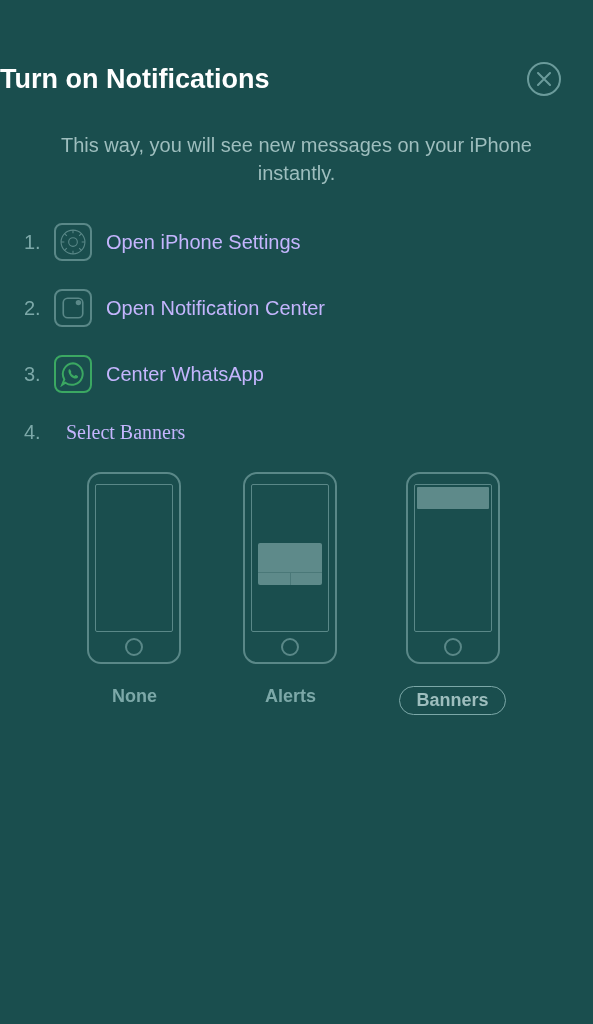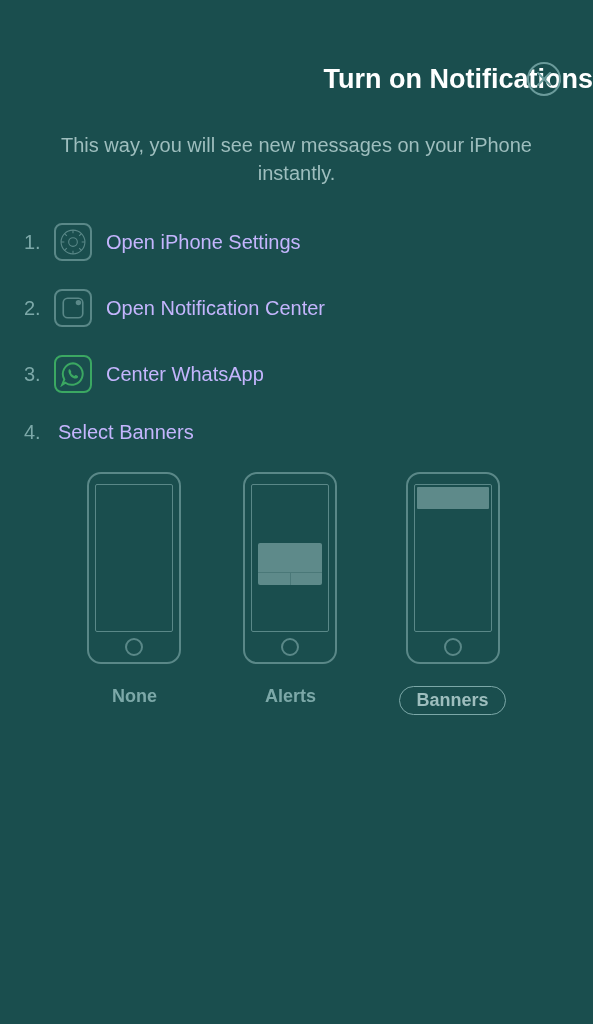--- a/index.html
+++ b/index.html
@@ -12,21 +12,21 @@
       height: 1024px;
       background-color: #1a4e4e;
       font-family: -apple-system, BlinkMacSystemFont, "Helvetica Neue", Arial, sans-serif;
       color: #ffffff;
       overflow: hidden;
       position: relative;
     }
     .header {
       position: relative;
       padding-top: 64px;
-      text-align: right;
+      text-align: left;
     }
     .title {
       font-size: 27px;
       font-weight: 600;
       color: #ffffff;
     }
     .close-btn {
       position: absolute;
       top: 62px;
       right: 32px;
@@ -79,21 +79,22 @@
       flex-shrink: 0;
     }
     .step-icon.whatsapp {
       border-color: #3ba862;
     }
     .step-label {
       font-size: 20px;
       color: #c4b5fd;
     }
     .step-no-icon .step-label {
-      margin-left: 4px;
+      margin-left: 12px;
+      font-family: Liberation Serif, serif;
     }
     .phone-row {
       display: flex;
       justify-content: center;
       gap: 62px;
       margin-top: 18px;
       font-weight: bold;
     }
     .phone-option {
       display: flex;

